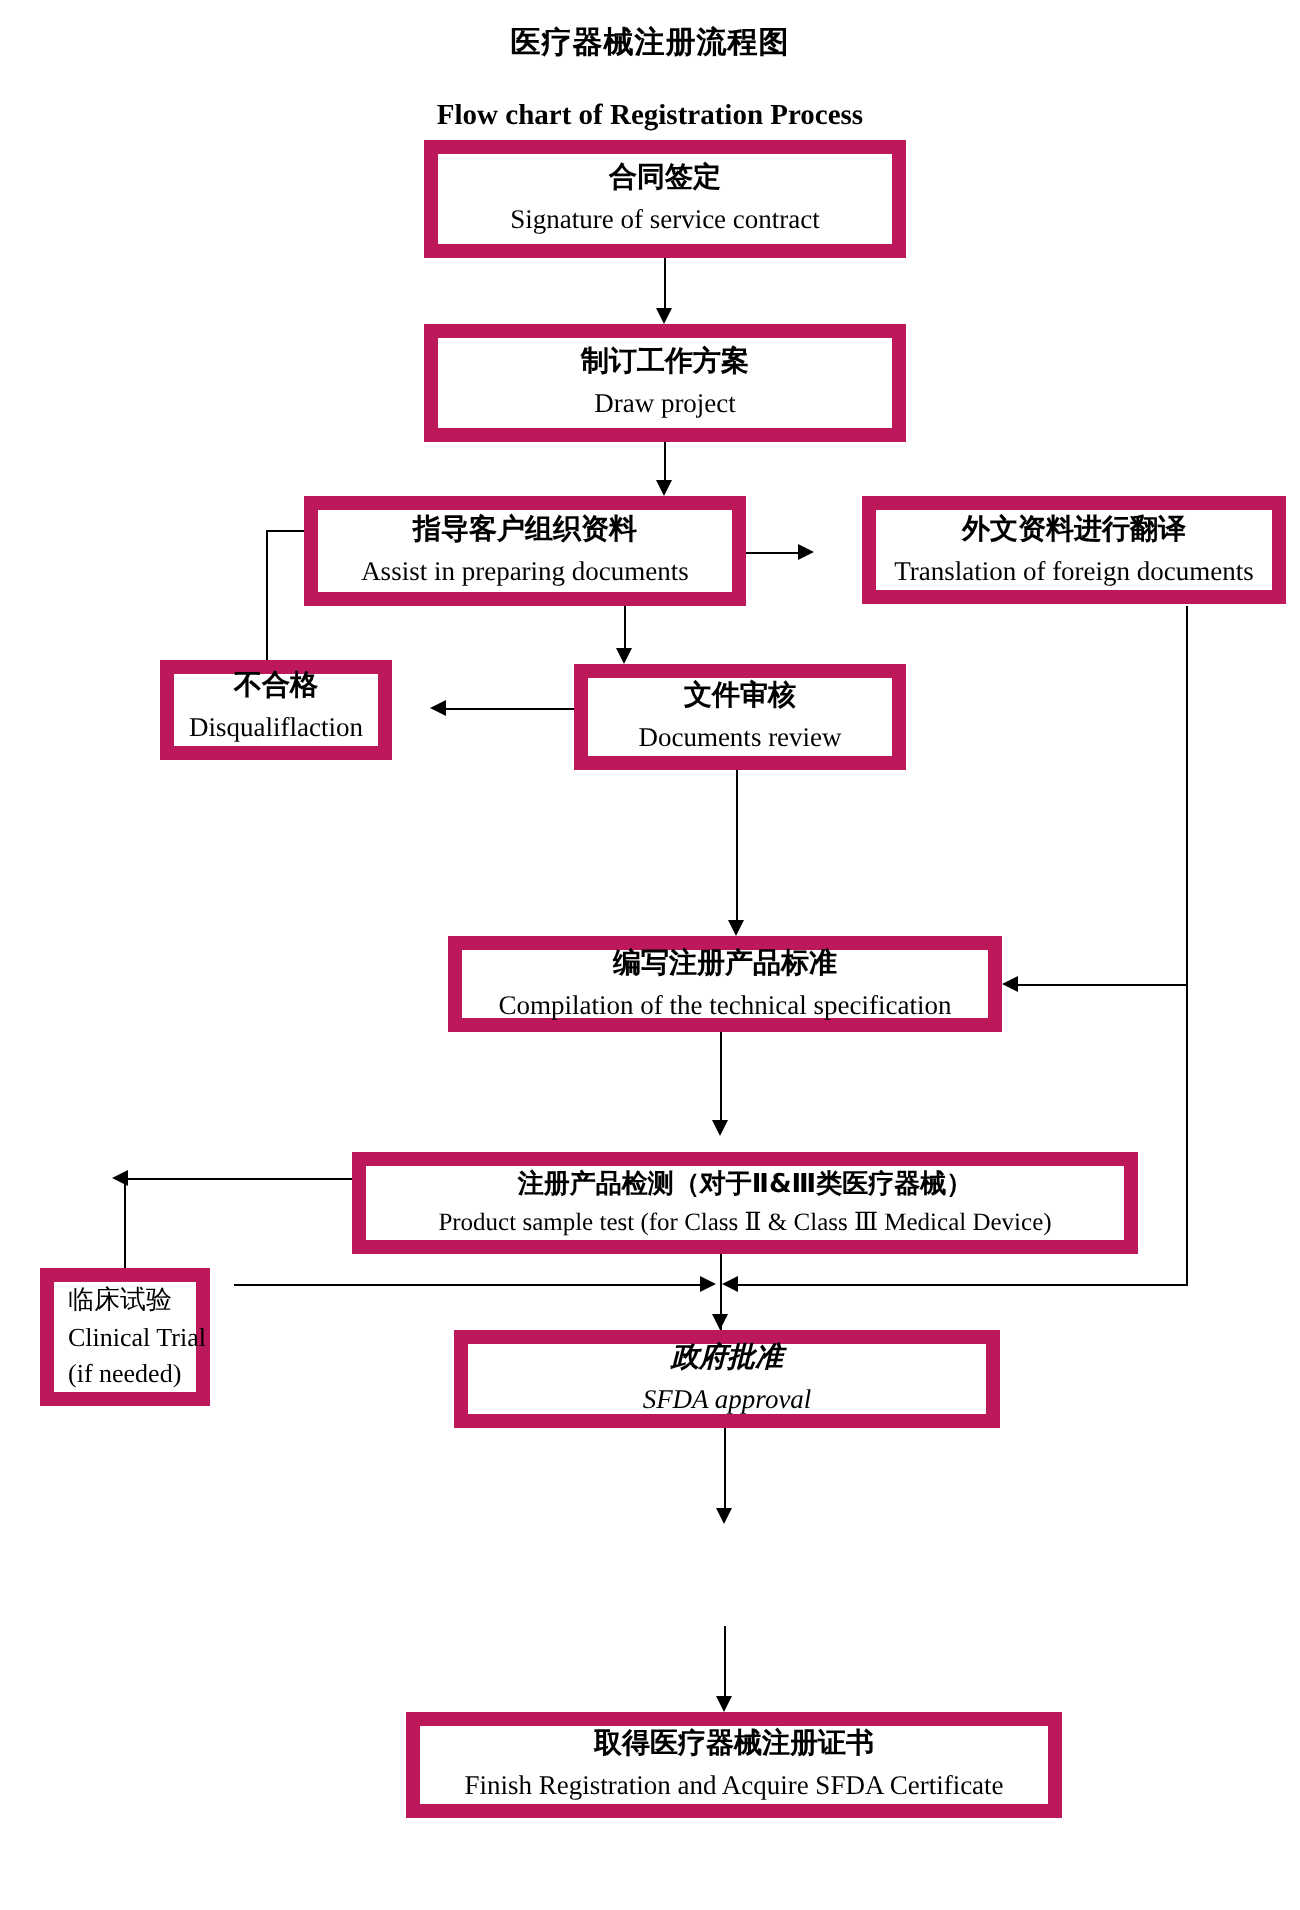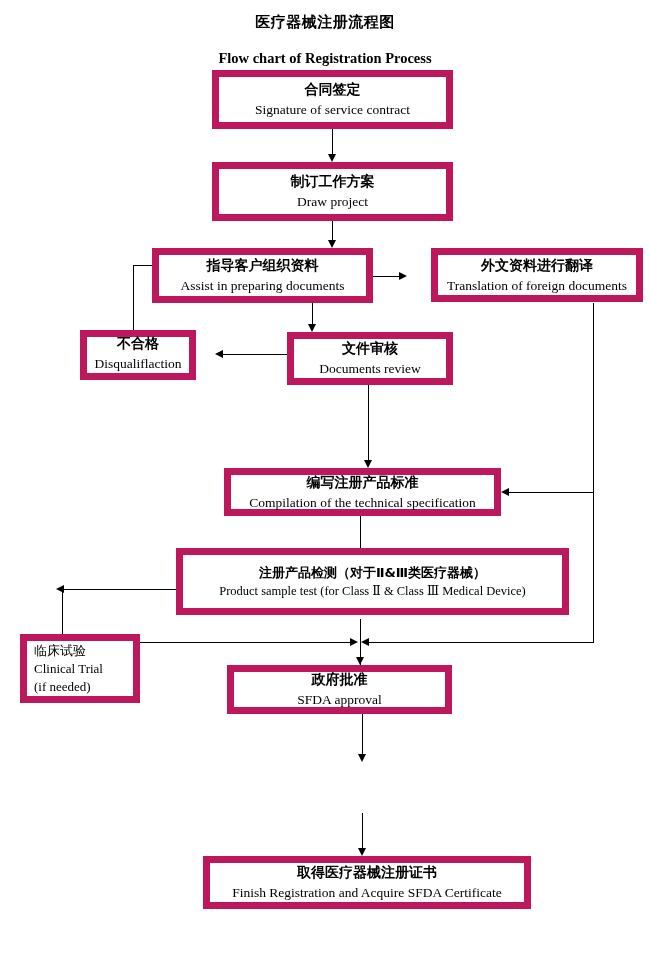--- a/index.html
+++ b/index.html
@@ -208,32 +208,32 @@
   <div class="node" style="left:287px; top:332px; width:166px; height:53px;">
     <div class="cn">文件审核</div>
     <div class="en">Documents review</div>
   </div>
 
   <div class="node" style="left:224px; top:468px; width:277px; height:48px;">
     <div class="cn">编写注册产品标准</div>
     <div class="en">Compilation of the technical specification</div>
   </div>
 
-  <div class="node small" style="left:176px; top:548px; width:393px; height:67px;text-align:right;">
+  <div class="node small" style="left:176px; top:576px; width:393px; height:51px;text-align:right;">
     <div class="cn">注册产品检测（对于Ⅱ&amp;Ⅲ类医疗器械）</div>
     <div class="en">Product sample test (for Class  Ⅱ &amp; Class  Ⅲ  Medical Device)</div>
   </div>
 
-  <div class="node leftalign" style="left:20px; top:634px; width:120px; height:69px;">
+  <div class="node leftalign" style="left:20px; top:634px; width:85px; height:69px;">
     <div class="cn">临床试验</div>
     <div class="en">Clinical Trial</div>
     <div class="en">(if needed)</div>
   </div>
 
-  <div class="node" style="left:227px; top:665px; width:225px; height:49px;">
+  <div class="node" style="left:227px; top:665px; width:273px; height:49px;font-style:italic;">
     <div class="cn">政府批准</div>
     <div class="en">SFDA approval</div>
   </div>
 
 
   <div class="node" style="left:203px; top:856px; width:328px; height:53px;">
     <div class="cn">取得医疗器械注册证书</div>
     <div class="en">Finish Registration and Acquire SFDA Certificate</div>
   </div>
 

